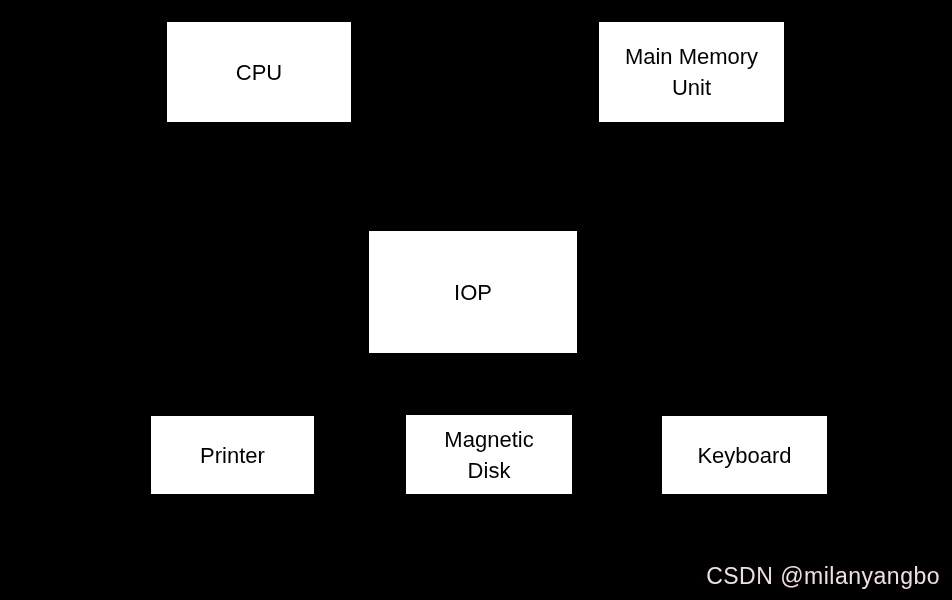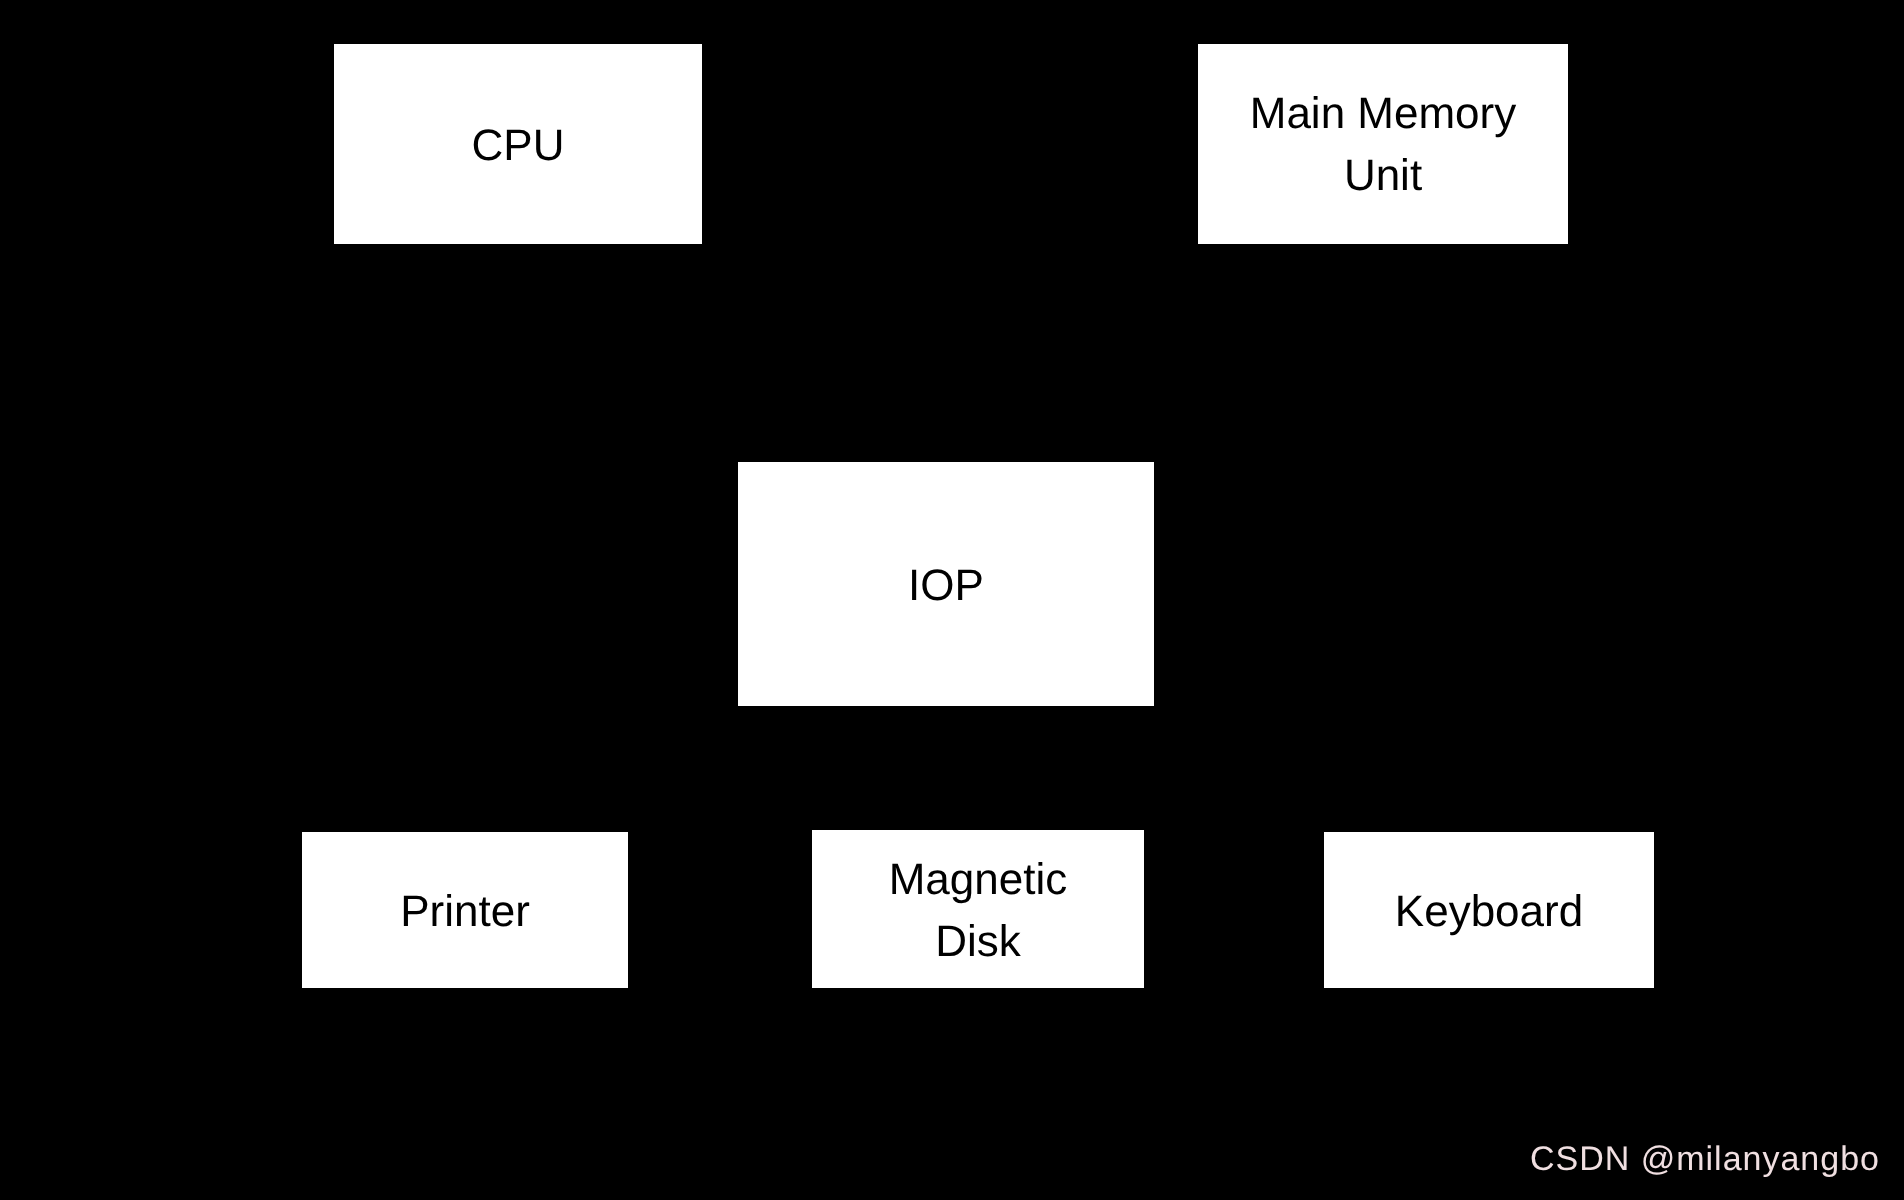--- a/index.html
+++ b/index.html
@@ -36,21 +36,21 @@
   .node-main-memory    { left: 599px; top: 22px;  width: 185px; height: 100px; }
   .node-iop            { left: 369px; top: 231px; width: 208px; height: 122px;  }
   .node-printer        { left: 151px; top: 416px; width: 163px; height: 78px;  }
   .node-magnetic-disk  { left: 406px; top: 415px; width: 166px; height: 79px; align-items: center;  }
   .node-keyboard       { left: 662px; top: 416px; width: 165px; height: 78px;  }
 
   .watermark {
     position: absolute;
     right: 12px;
     bottom: 10px;
-    font-size: 17px;
+    font-size: 23px;
     letter-spacing: 0.5px;
     color: #f0dfe1;
   }
 </style>
 </head>
 <body>
 
 <div class="canvas">
 
   <div class="node node-cpu">

